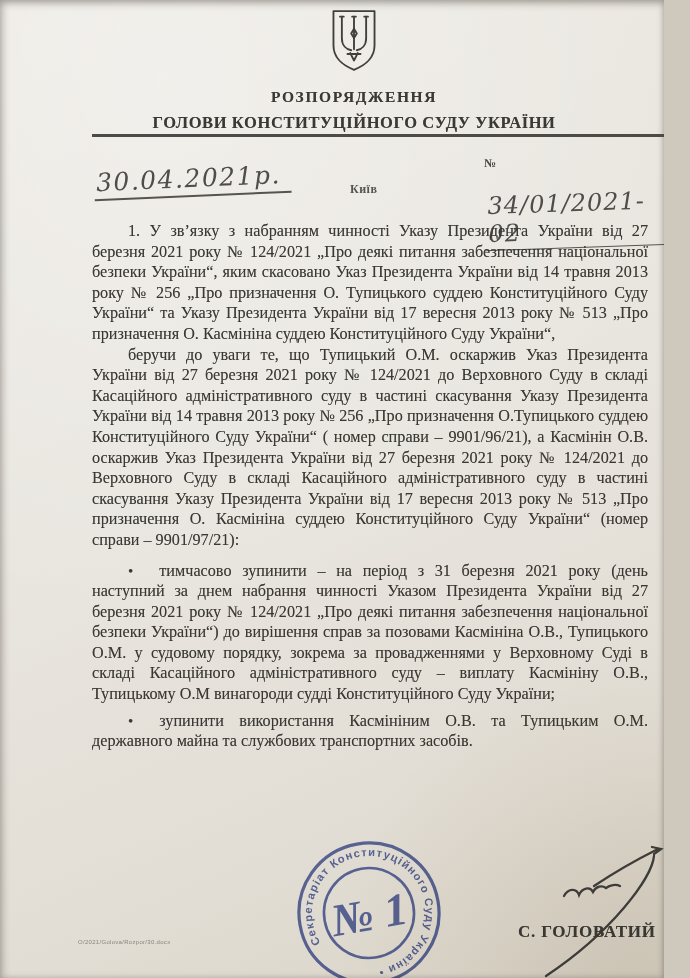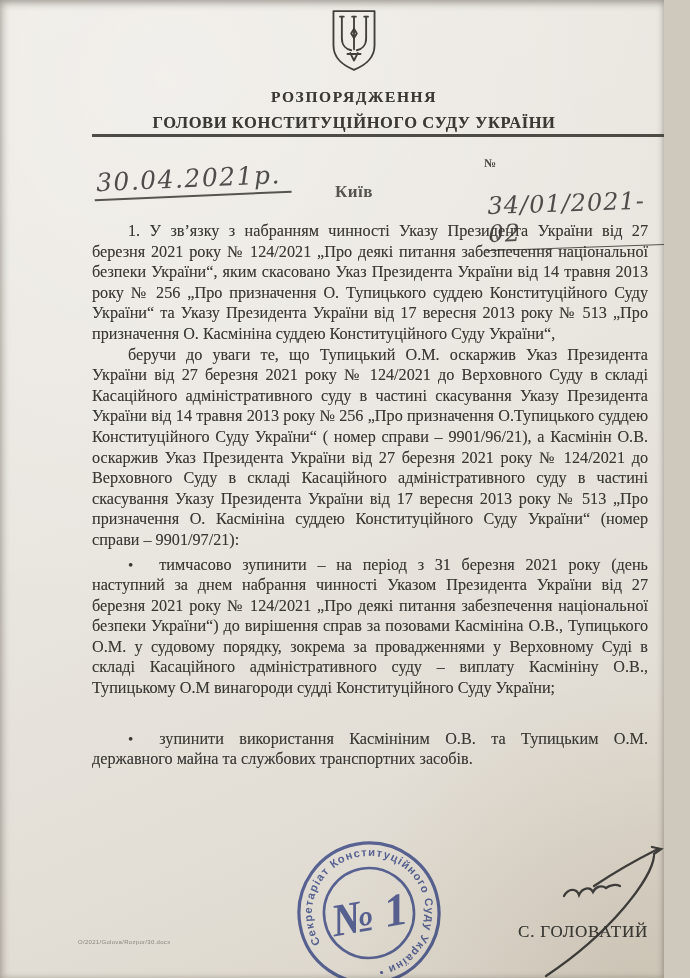--- a/index.html
+++ b/index.html
@@ -15,35 +15,35 @@
     box-shadow: inset 0 4px 7px rgba(55,45,35,.28), inset 4px 0 7px rgba(55,45,35,.16), inset -2px 0 4px rgba(55,45,35,.10);
   }
   .hdr{position:absolute;top:0;left:22px;width:100%;text-align:center;}
   .emblem{margin-top:8px;}
   .title1{margin-top:12px;font-weight:bold;font-size:15.5px;letter-spacing:1.6px;color:#3b3934;text-shadow:0 0 .5px rgba(0,0,0,.35);}
   .title2{margin-top:7px;font-weight:bold;font-size:16.5px;letter-spacing:.6px;color:#3b3934;text-shadow:0 0 .5px rgba(0,0,0,.35);}
   .rule{position:absolute;left:92px;top:134px;width:578px;height:3px;background:#4c4b46;box-shadow:0 3px 0 -1.5px rgba(76,75,70,.45);}
   .dateline{position:absolute;left:92px;top:156px;width:578px;height:56px;}
   .hand{font-family:"DejaVu Serif",serif;font-style:italic;color:#4e4d4b;}
   .hw-date{position:absolute;left:2px;top:8px;font-size:25px;letter-spacing:1.5px;transform:rotate(-2.5deg);border-bottom:2px solid #55544f;padding:0 10px 2px 2px;}
-  .city{position:absolute;left:243px;top:26px;font-size:17px;color:#55534d;font-weight:bold;letter-spacing:.5px;}
+  .city{position:absolute;left:258px;top:26px;font-size:12px;color:#55534d;font-weight:bold;letter-spacing:.5px;}
   .numblock{position:absolute;left:392px;top:0;}
   .numsign{font-size:12px;color:#4a4944;font-weight:bold;vertical-align:18px;}
   .hw-num{display:inline-block;font-size:24px;letter-spacing:1px;transform:rotate(-2deg);border-bottom:1.8px solid #55544f;padding:0 6px 2px 4px;}
   .bodytext{position:absolute;left:92px;top:221px;width:556px;font-size:16.2px;line-height:20.6px;text-align:justify;text-shadow:0 0 .4px rgba(0,0,0,.3);}
   .bodytext p{margin:0;text-indent:36px;font-family:Liberation Serif, serif;}
-  p.pb1{margin-top:4px;}
-  p.pb2{margin-top:30px;}
+  p.pb1{margin-top:10px;}
+  p.pb2{margin-top:6px;}
   p.pn2{margin-top:15px;}
   p.pn3{margin-top:15px;}
   .bullet{font-size:15px;}
   .tab{display:inline-block;width:26px;}
   .uline{border-bottom:1.5px solid rgba(82,78,72,.75);padding-bottom:1px;}
   .signer-title{position:absolute;left:88px;top:901px;font-weight:bold;font-size:16.5px;text-shadow:0 0 .5px rgba(0,0,0,.35);}
-  .signer-name{position:absolute;left:518px;top:922px;font-weight:normal;font-size:17px;letter-spacing:.8px;text-shadow:0 0 .5px rgba(0,0,0,.35);}
+  .signer-name{position:absolute;left:518px;top:922px;font-weight:bold;font-size:17px;letter-spacing:.8px;text-shadow:0 0 .5px rgba(0,0,0,.35);}
   .fileref{position:absolute;left:78px;top:939px;font-size:6px;color:#8a857c;letter-spacing:.3px;font-family:"Liberation Sans",sans-serif;}
   .stamp{position:absolute;left:293px;top:837px;width:152px;height:152px;mix-blend-mode:multiply;opacity:.88;}
   .signature{position:absolute;left:512px;top:836px;width:170px;height:142px;}
 </style>
 </head>
 <body>
 
 <div class="page">
 
   <div class="hdr">

